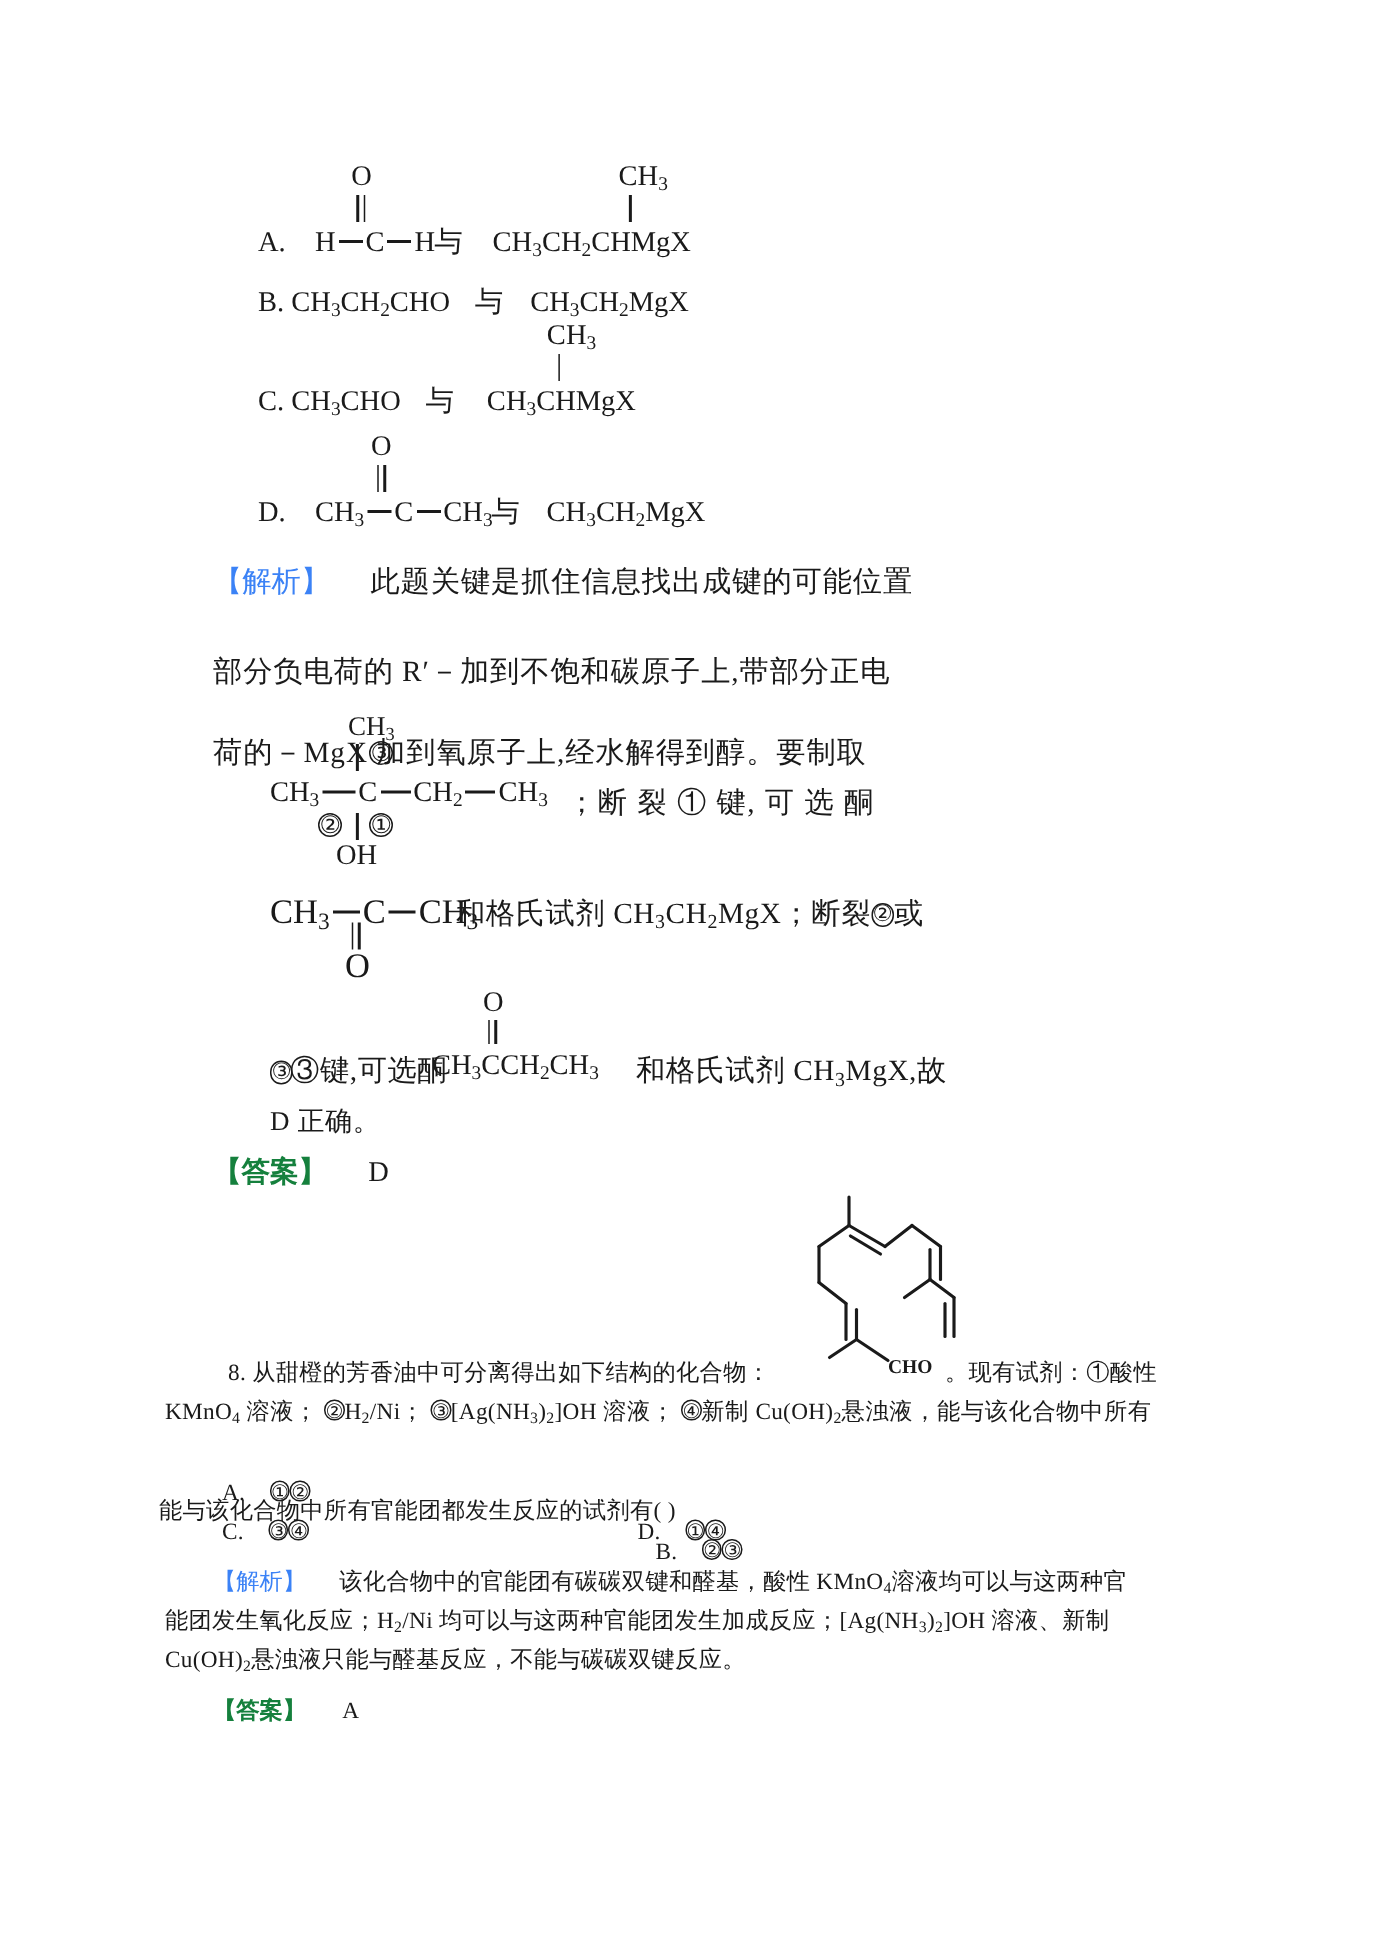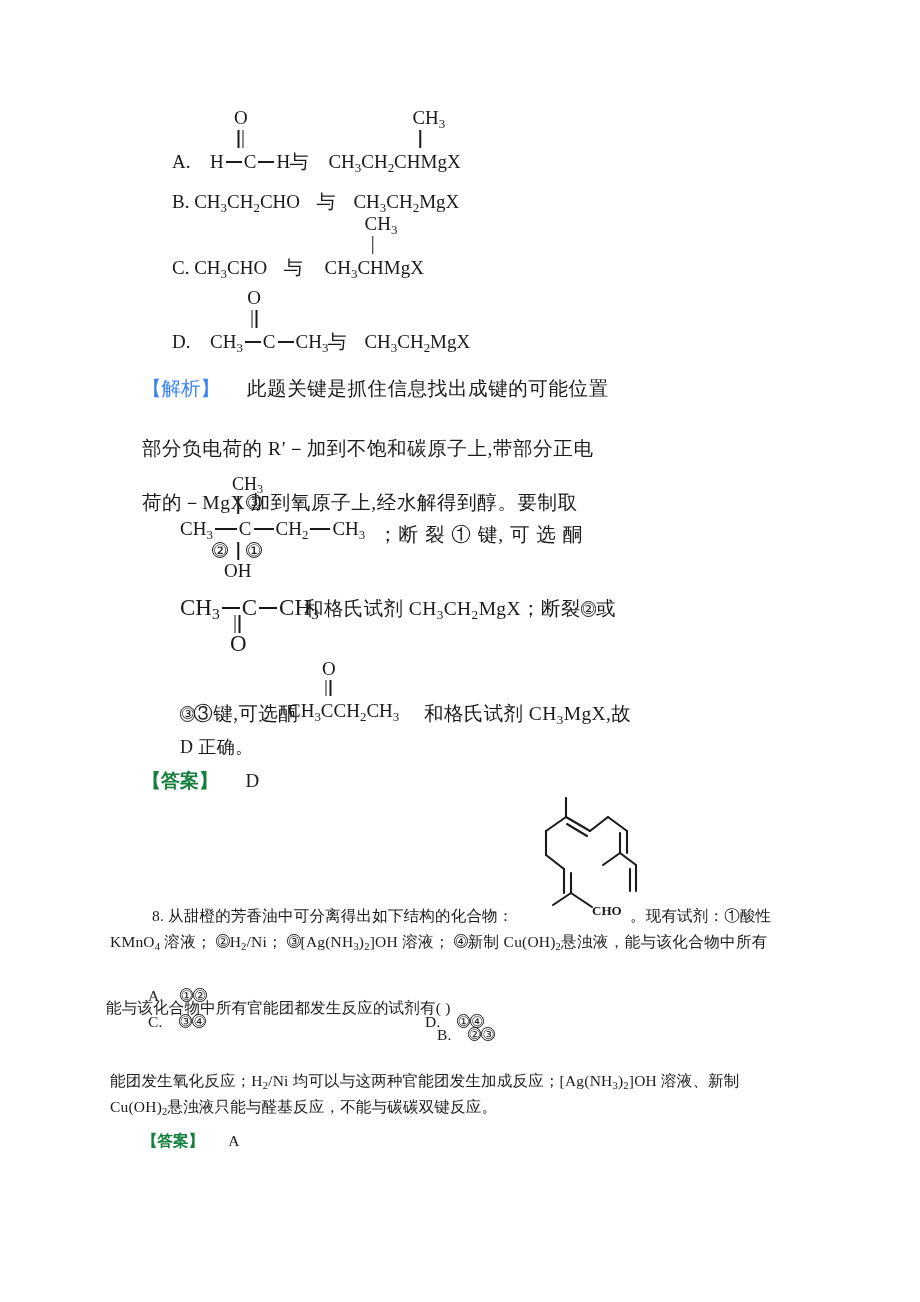--- a/index.html
+++ b/index.html
@@ -307,20 +307,25 @@
     <span class="formula">C.</span>
     <span style="display:inline-block; width:8px;"></span>
     <span><span class="circled">③</span><span class="circled">④</span></span>
   </div>
   <div class="p8" style="left:425px; top:1009px;">
     <span class="formula">D.</span>
     <span style="display:inline-block; width:8px;"></span>
     <span><span class="circled">①</span><span class="circled">④</span></span>
   </div>
 
+  <div class="p8 cn" style="left:142px; top:1042px;">
+    <span class="label-jiexi">【解析】</span>
+    <span style="display:inline-block; width:14px;"></span>
+    <span>该化合物中的官能团有碳碳双键和醛基，酸性 <span class="formula">KMnO<span class="sub">4</span></span>溶液均可以与这两种官</span>
+  </div>
   <div class="p8 cn" style="left:110px; top:1068px;">
     <span>能团发生氧化反应；<span class="formula">H<span class="sub">2</span>/Ni</span> 均可以与这两种官能团发生加成反应；<span class="formula">[Ag(NH<span class="sub">3</span>)<span class="sub">2</span>]OH</span> 溶液、新制</span>
   </div>
   <div class="p8 cn" style="left:110px; top:1094px;">
     <span><span class="formula">Cu(OH)<span class="sub">2</span></span>悬浊液只能与醛基反应，不能与碳碳双键反应。</span>
   </div>
 
   <div class="p8" style="left:142px; top:1128px;">
     <span class="label-daan cn">【答案】</span>
     <span style="display:inline-block; width:16px;"></span>

